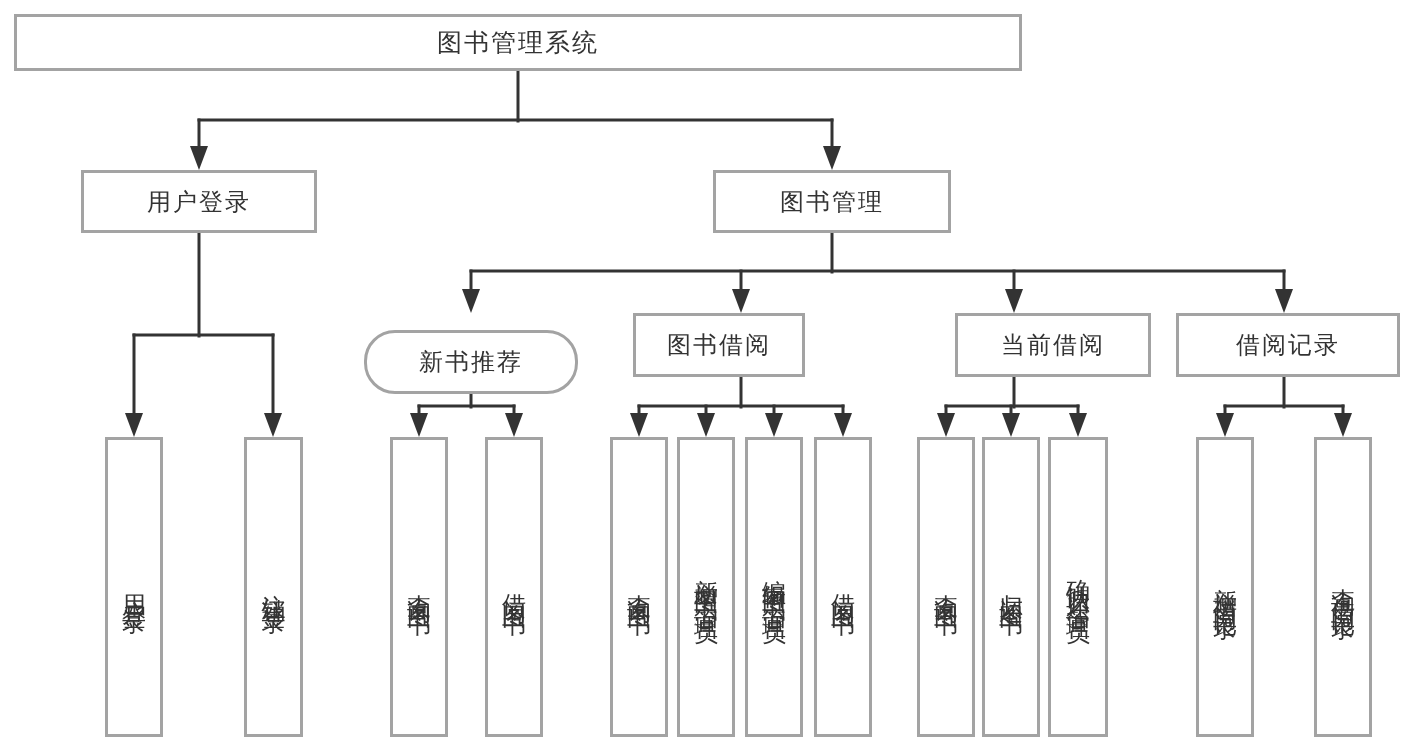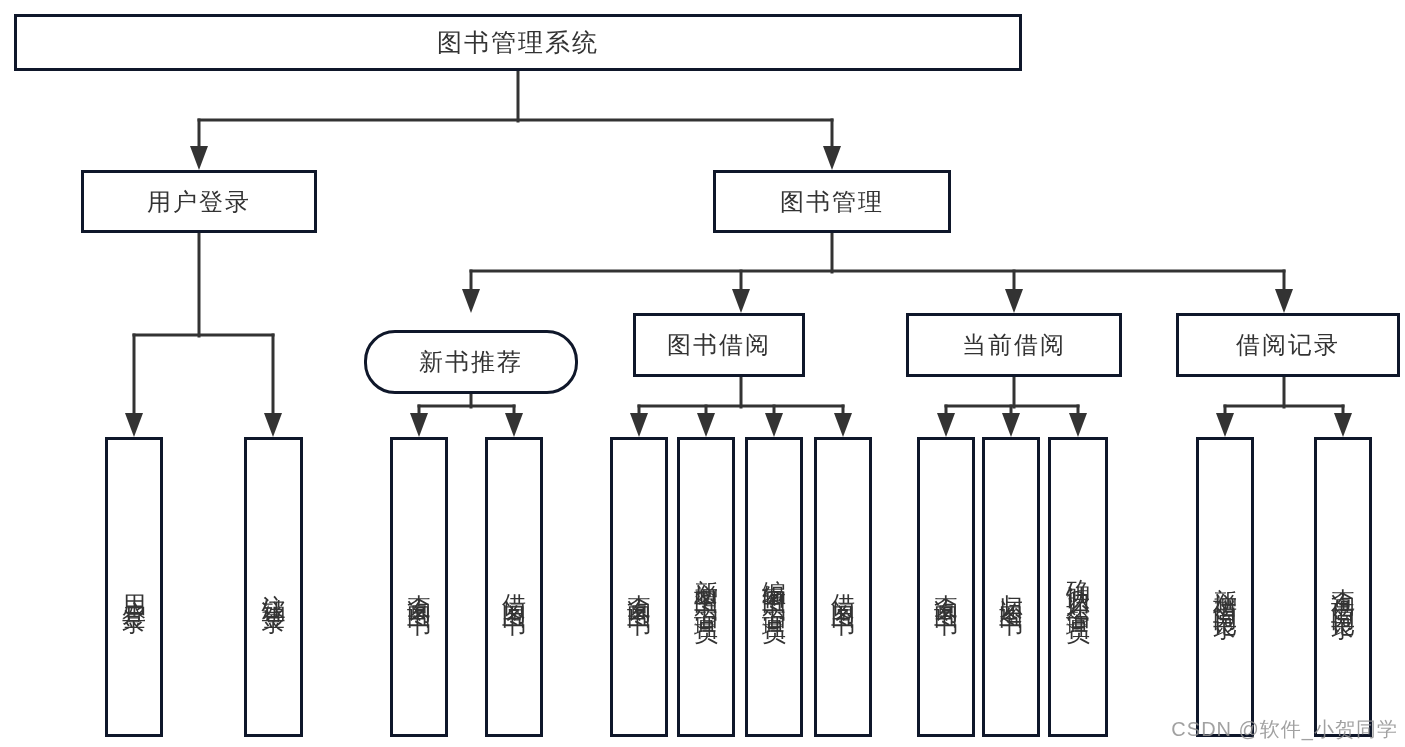--- a/index.html
+++ b/index.html
@@ -17,21 +17,21 @@
   }
   #wires {
     position: absolute;
     left: 0; top: 0;
     width: 1405px;
     height: 747px;
   }
   .box {
     position: absolute;
     box-sizing: border-box;
-    border: 3px solid #0f172a;
+    border: 3px solid #a3a3a3;
     background: #ffffff;
     display: flex;
     align-items: center;
     justify-content: center;
     color: #333333;
   }
   .box.h span {
     font-size: 24px;
     letter-spacing: 2px;
     white-space: nowrap;
@@ -139,21 +139,21 @@
   <div class="box h" style="left:713px; top:170px; width:238px; height:63px;">
     <span>图书管理</span>
   </div>
 
   <div class="box h" style="left:364px; top:330px; width:214px; height:64px;border-radius:31px;">
     <span>新书推荐</span>
   </div>
   <div class="box h" style="left:633px; top:313px; width:172px; height:64px;">
     <span>图书借阅</span>
   </div>
-  <div class="box h" style="left:906px; top:313px; width:216px; height:64px;">
+  <div class="box h" style="left:955px; top:313px; width:196px; height:64px;">
     <span>当前借阅</span>
   </div>
   <div class="box h" style="left:1176px; top:313px; width:224px; height:64px;">
     <span>借阅记录</span>
   </div>
 
   <div class="box v" style="left:105px; top:437px; width:58px; height:300px;">
     <span>用户登录</span>
   </div>
   <div class="box v" style="left:244px; top:437px; width:59px; height:300px;">
@@ -190,15 +190,14 @@
     <span>确认归还（管理员）</span>
   </div>
 
   <div class="box v" style="left:1196px; top:437px; width:58px; height:300px;">
     <span>新增借阅记录</span>
   </div>
   <div class="box v" style="left:1314px; top:437px; width:58px; height:300px;">
     <span>查询借阅记录</span>
   </div>
 
-  <div class="watermark">CSDN @软件_小贺同学</div>
 
 </div>
 
 </body></html>

